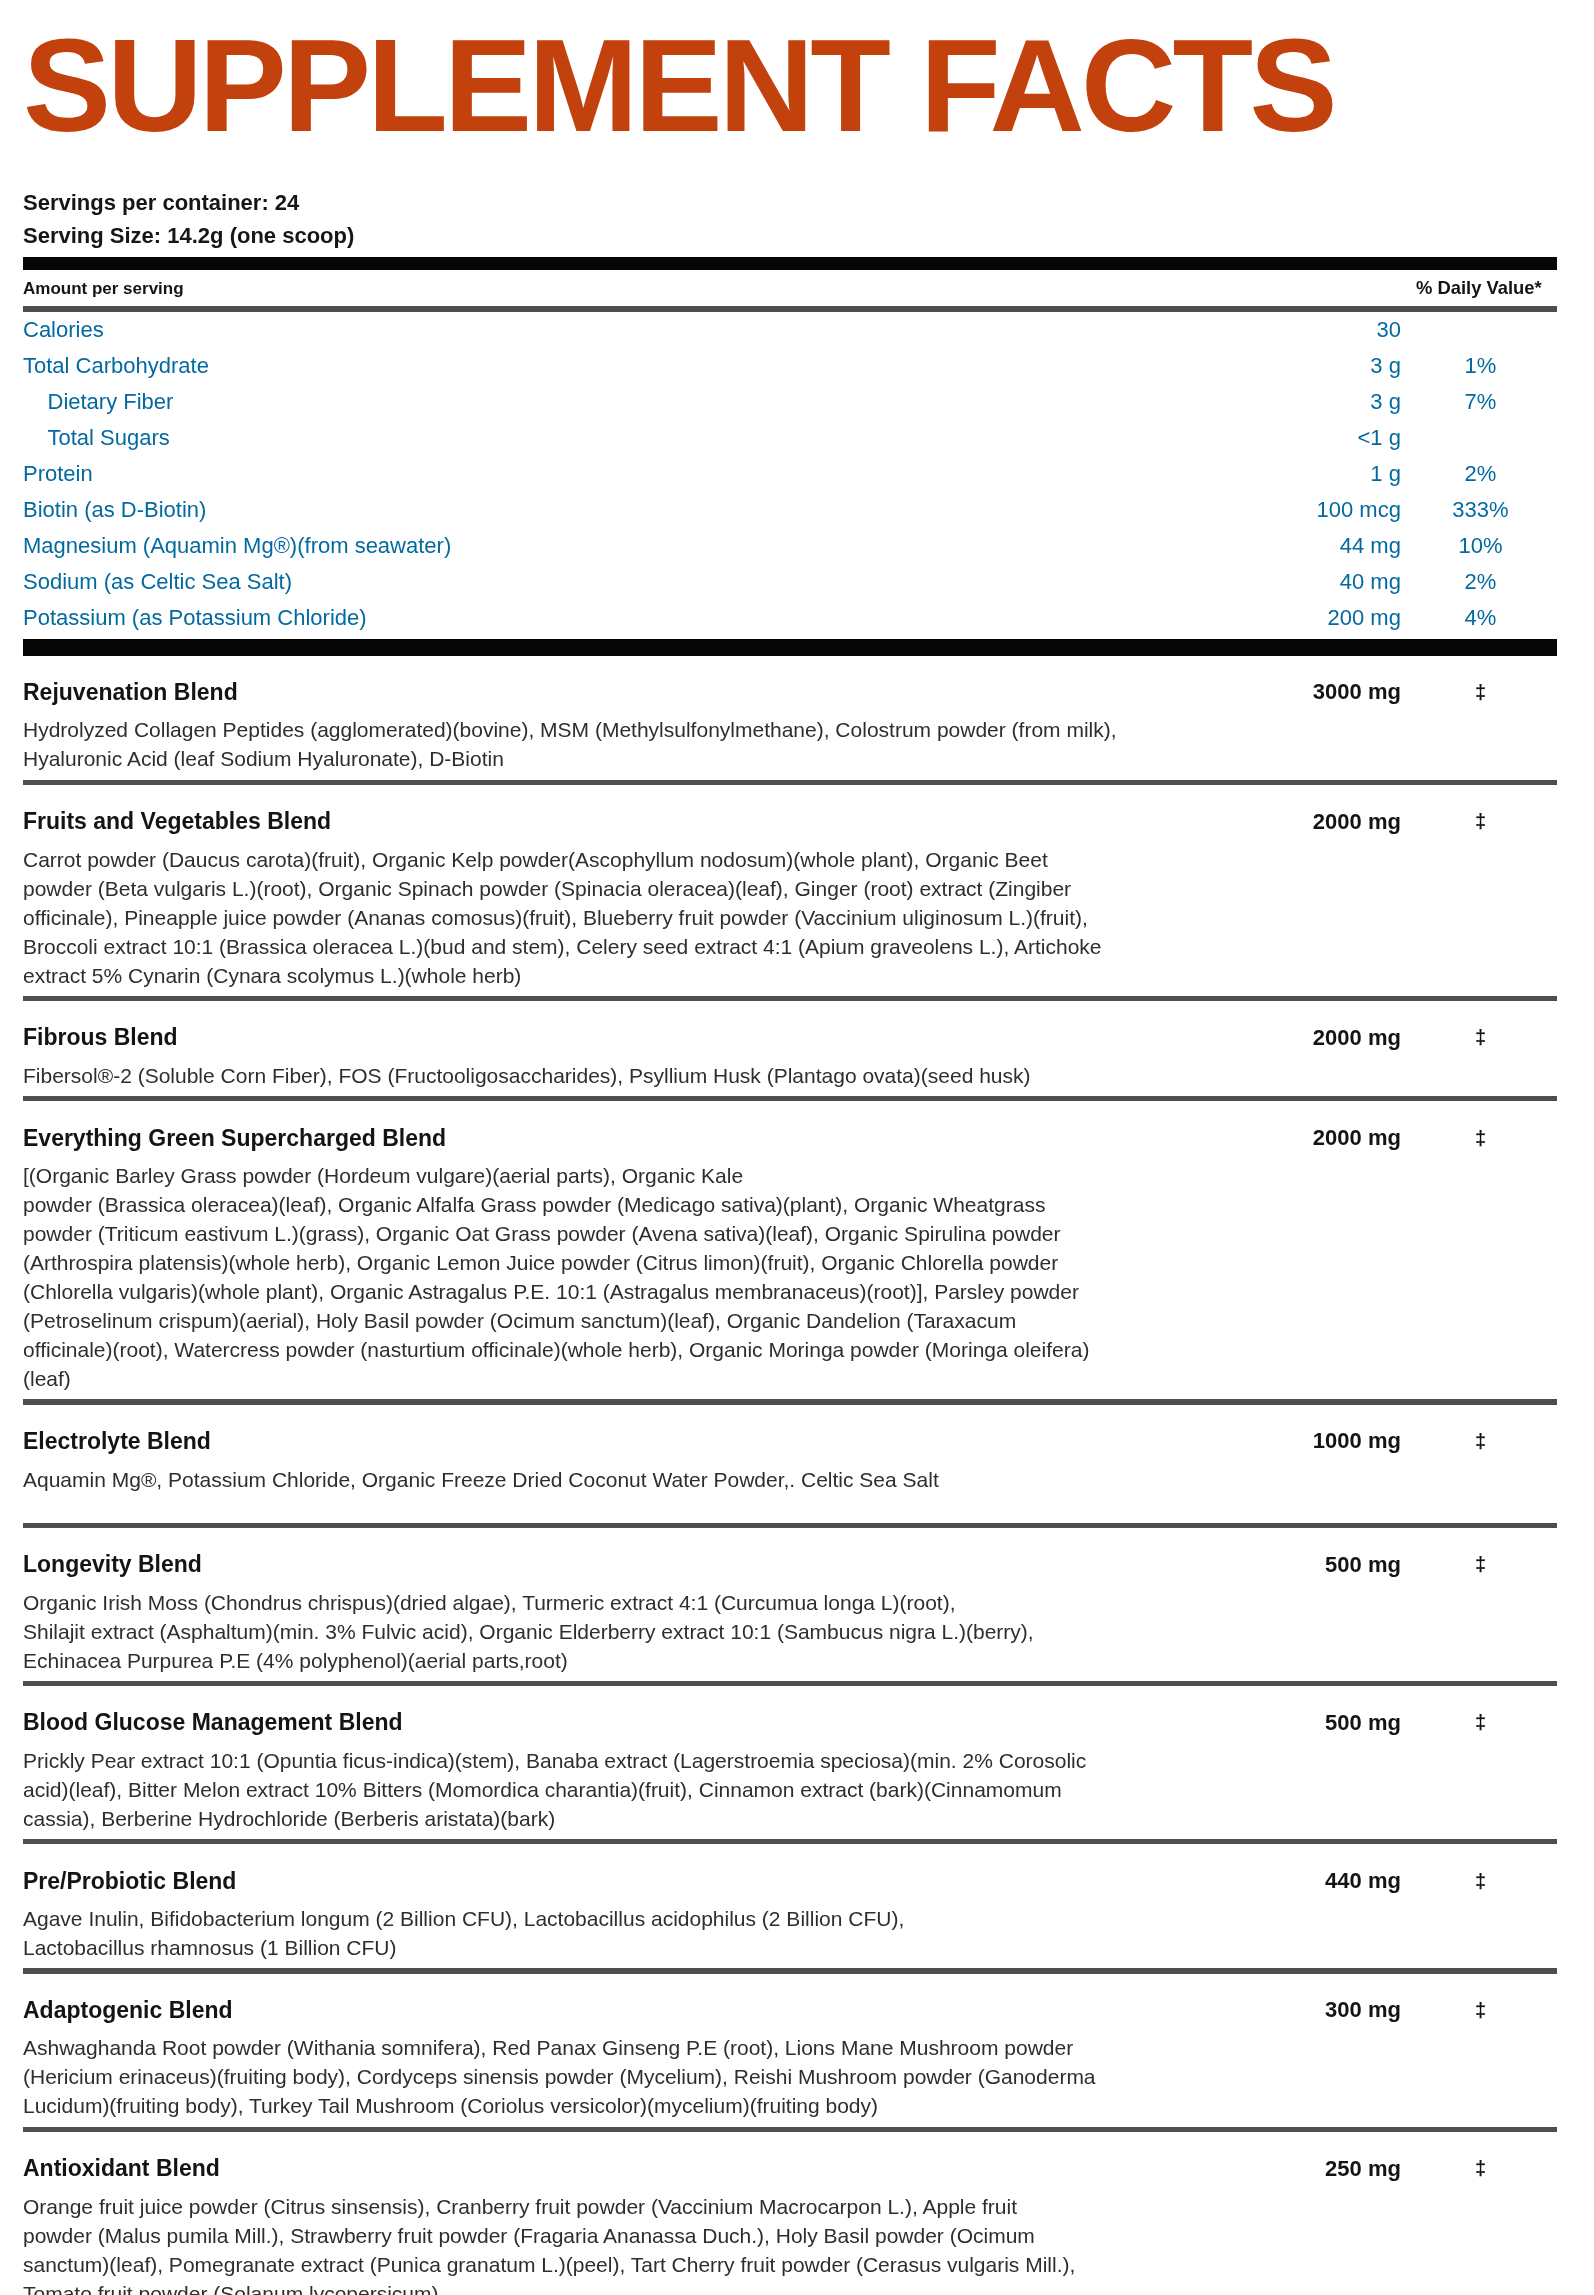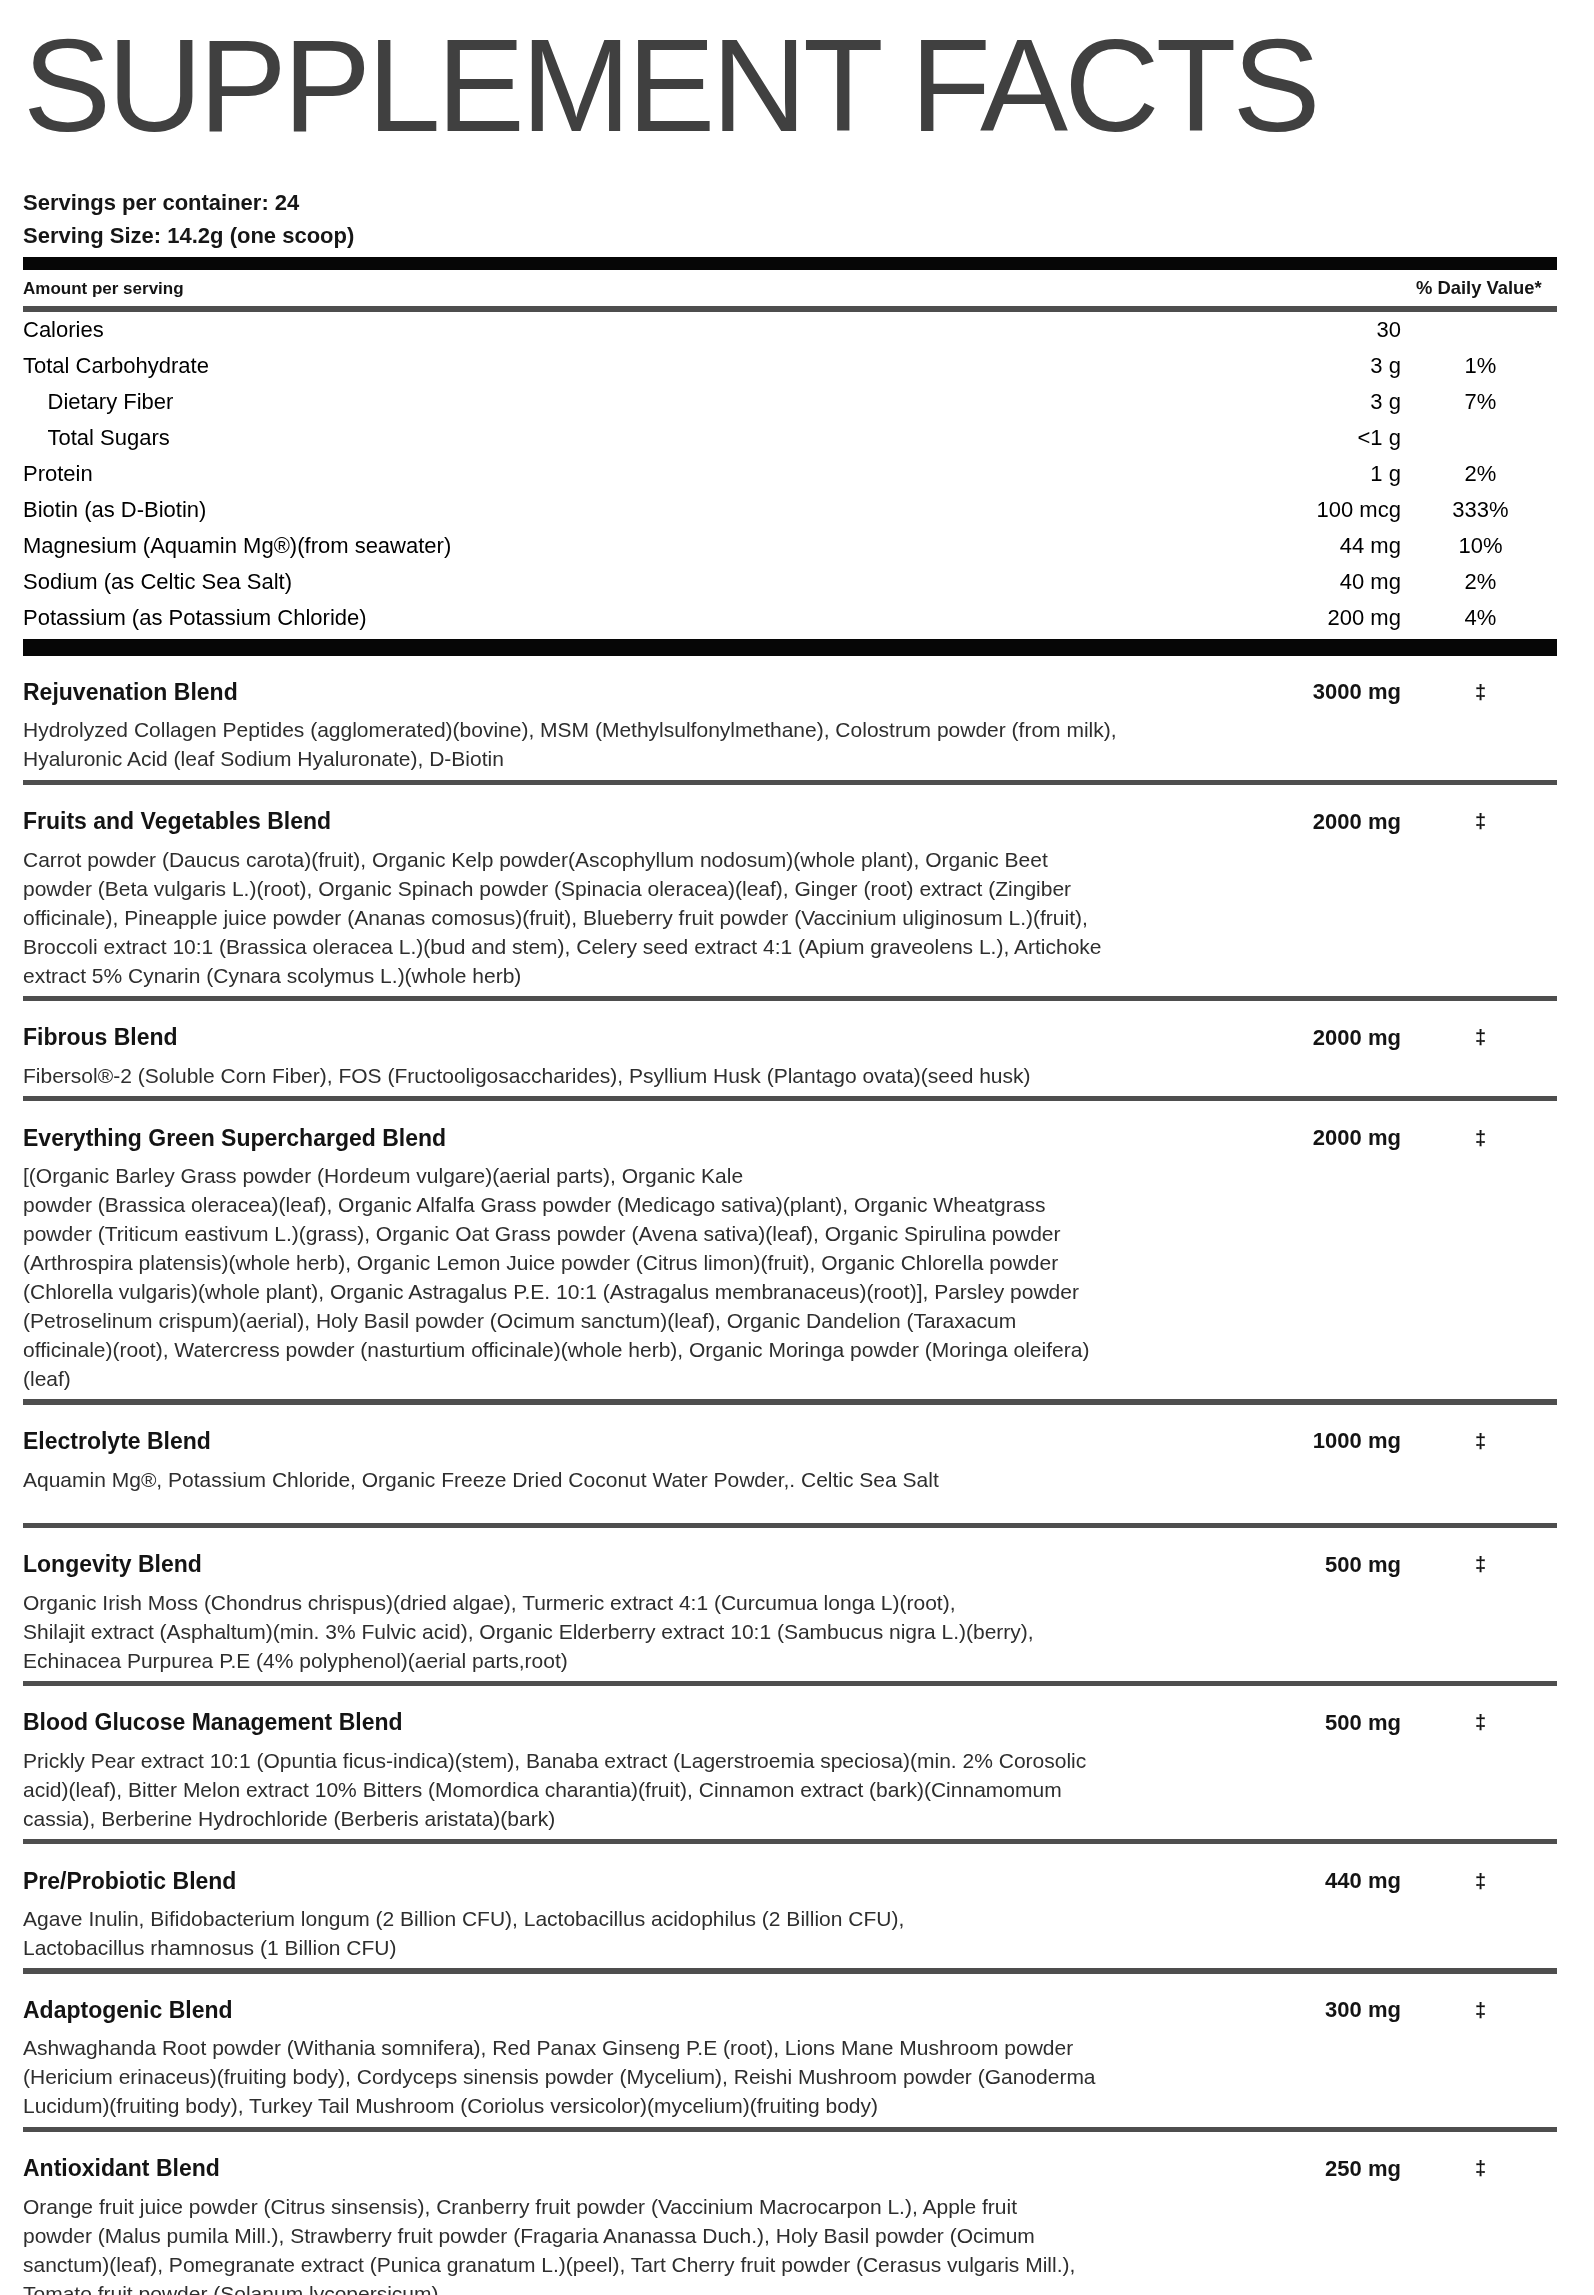--- a/index.html
+++ b/index.html
@@ -11,23 +11,23 @@
     padding:20px 38px 0 23px;
     overflow:hidden;
     font-family:"Liberation Sans", sans-serif;
     color:#1b1b1b;
   }
   
   .title{
     margin:0 0 34px 0;
     font-size:132px;
     line-height:1.0;
-    font-weight:normal;
+    font-weight:bold;
     letter-spacing:-3.8px;
-    color:#404040;
+    color:#c2410c;
     white-space:nowrap;
   }
   
   .serving{font-weight:bold;font-size:22px;line-height:33px;color:#161616;}
   
   .bar{width:100%;}
   .bar-thick{height:13.8px;background:#060606;}
   .bar-thick-lg{height:17px;background:#060606;}
   .bar-gray{height:5.4px;background:#4e4e4e;}
   .mt6{margin-top:4.6px;}
@@ -39,21 +39,21 @@
   }
   .header-row .amount-label{font-weight:bold;font-size:17px;color:#141414;}
   .header-row .dv-label{font-weight:bold;font-size:18.4px;color:#141414;}
   
   .nrow{
     display:grid;
     grid-template-columns:1fr 191px 153px;
     align-items:center;
     min-height:36px;
     font-size:22px;
-    color:#000000;
+    color:#0369a1;
   }
   .nrow .n-amt{text-align:right;padding-right:3.1px;}
   .nrow .n-dv{text-align:center;}
   .nrow.indent .n-name{padding-left:24.5px;}
   
   .blend-header{
     padding-top:7.7px;
     min-height:34px;
     font-weight:bold;
     font-size:23px;

